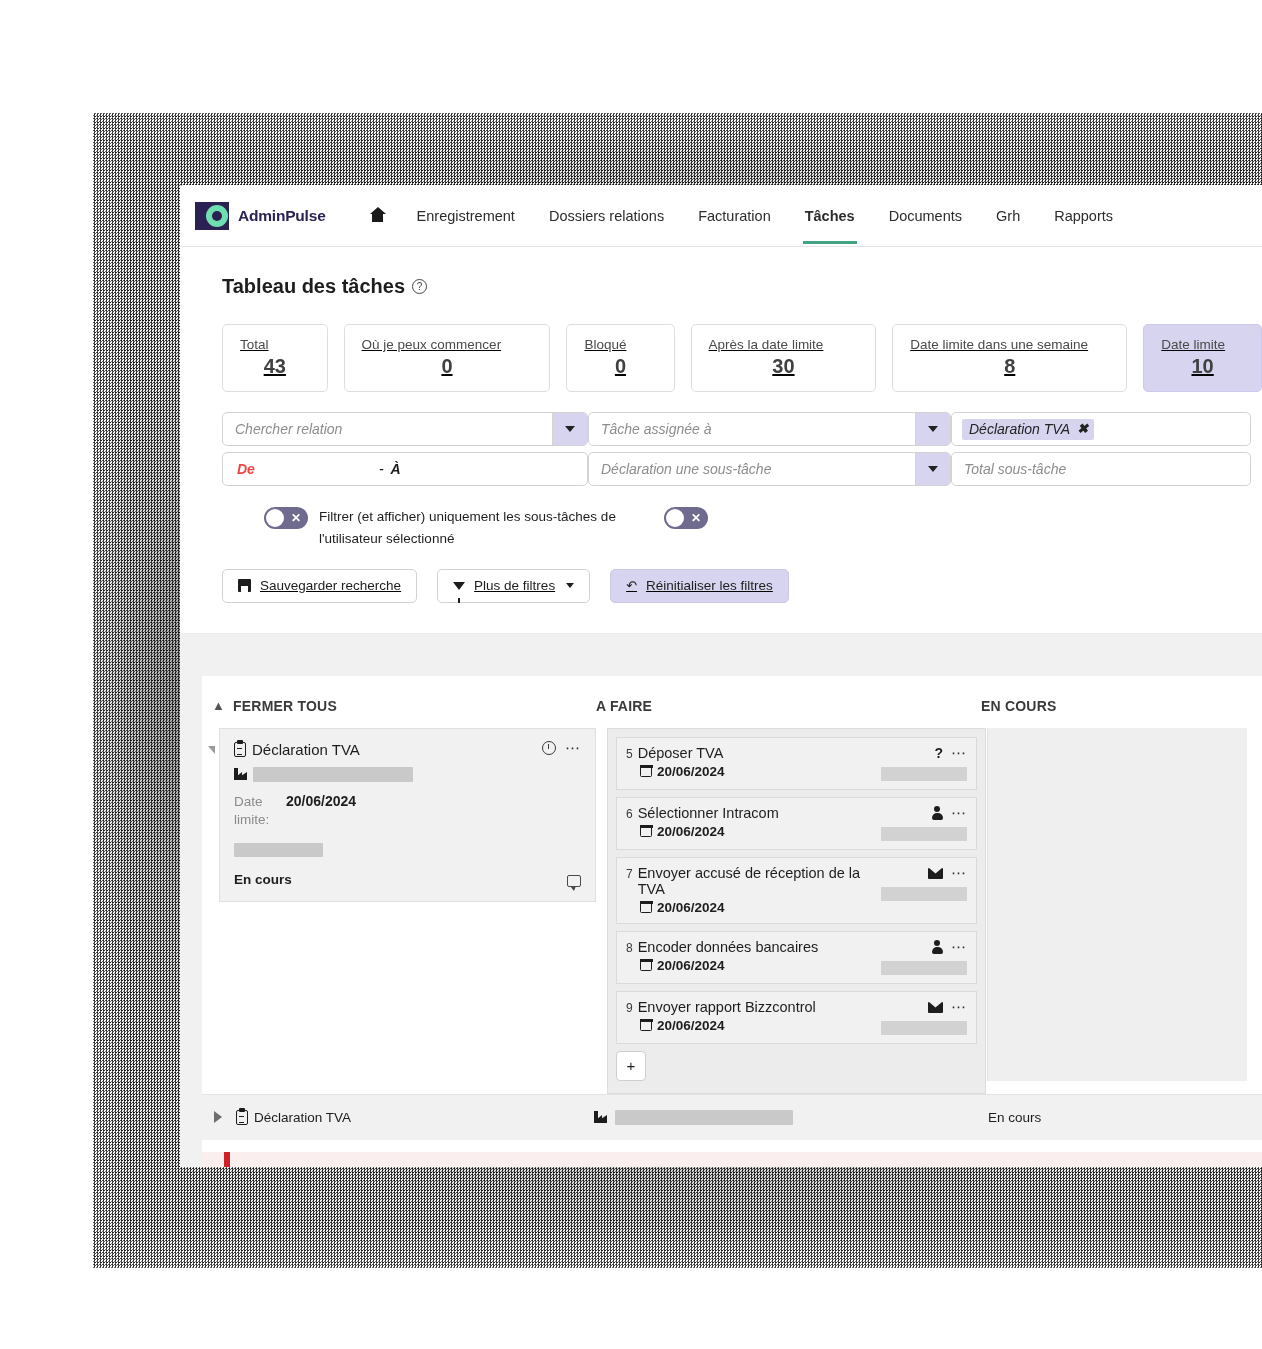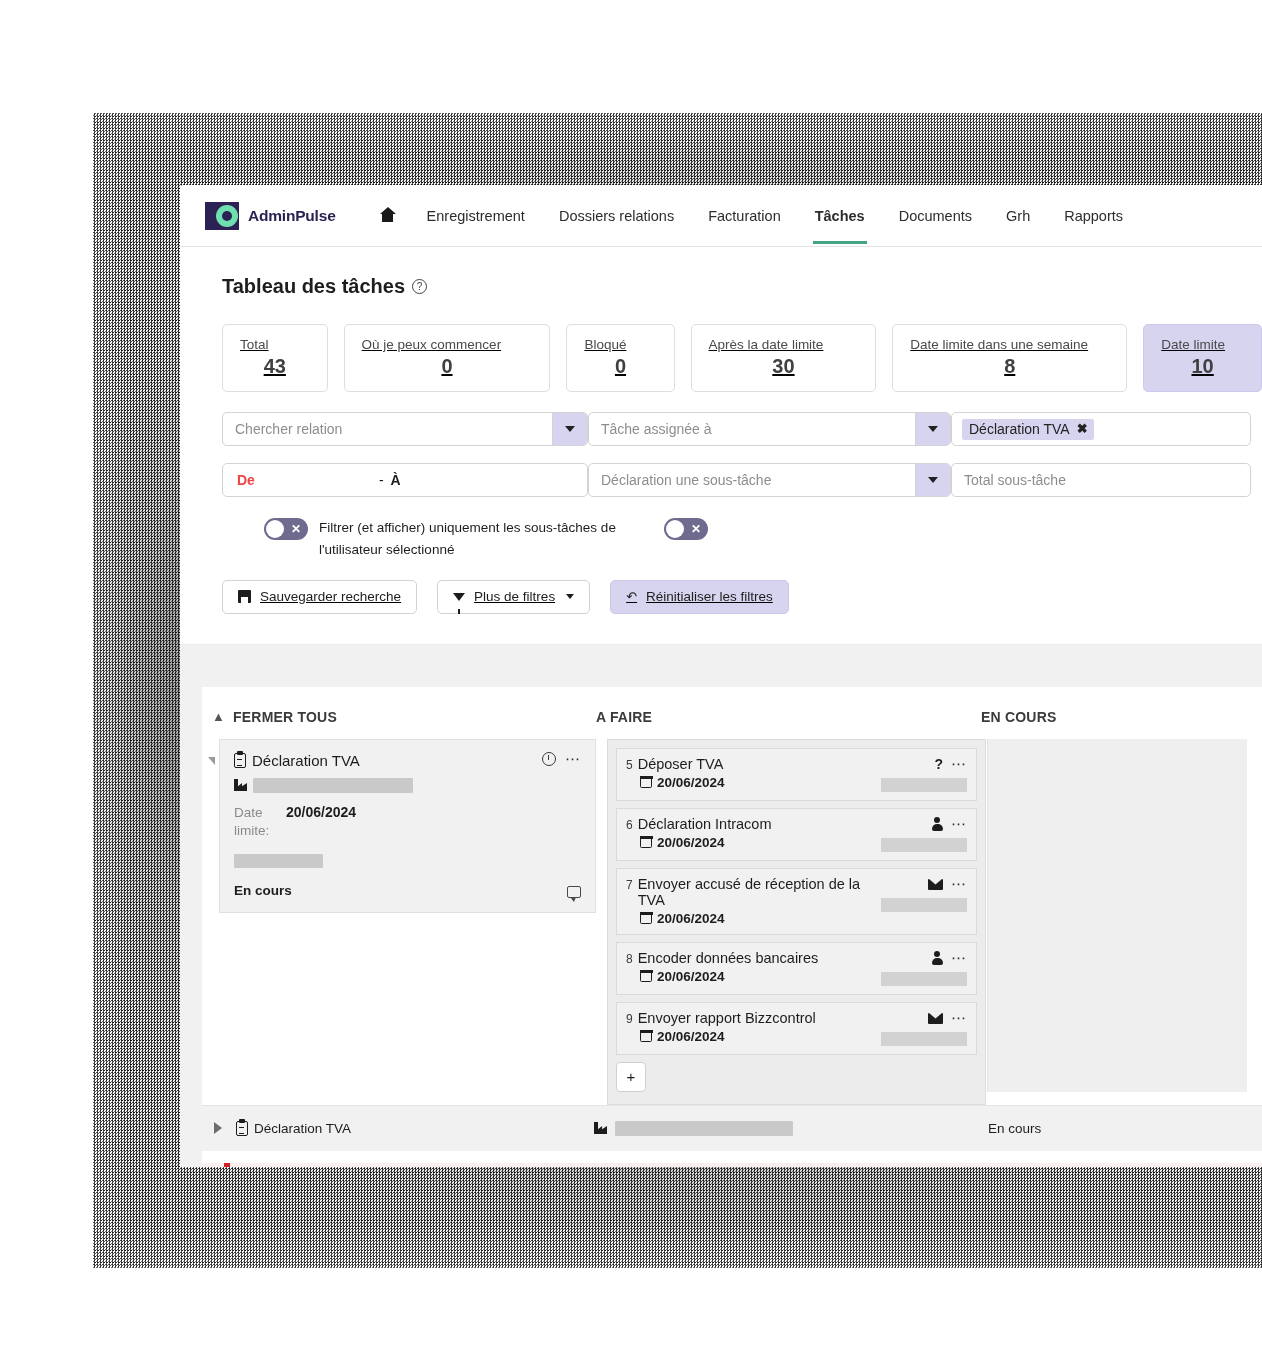--- a/index.html
+++ b/index.html
@@ -57,21 +57,21 @@
     overflow: hidden;
     border-top-left-radius: 4px;
   }
 
   
   #topnav {
     height: 62px;
     background: #ffffff;
     display: flex;
     align-items: center;
-    padding-left: 25px;
+    padding-left: 15px;
     border-bottom: 1px solid #e4e4e4;
     position: relative;
   }
   .logo-wrap { display: flex; align-items: center; gap: 9px; margin-right: 30px; }
   .logo-mark {
     width: 34px; height: 28px;
     background: #2b2153;
     position: relative;
     flex: none;
   }
@@ -157,21 +157,21 @@
   .stat-label { font-size: 13.5px; color: #4a4a4a; white-space: nowrap; margin-bottom: 3px; }
   .stat-value { font-size: 20px; font-weight: bold; color: #404040; text-align: center; }
   .s-total { width: 115px; }
   .s-start { width: 230px; }
   .s-block { width: 118px; }
   .s-over  { width: 206px; }
   .s-week  { width: 262px; }
   .s-cut   { width: 130px; overflow: hidden; }
 
   
-  .filter-row { display: flex; margin-bottom: 17px; }
+  .filter-row { display: flex; margin-bottom: 6px; font-style: italic; }
   .fld {
     height: 34px;
     border: 1px solid #d3d3d3;
     border-radius: 5px;
     background: #fff;
     display: flex; align-items: center;
     font-size: 14px; color: #8d8d8d;
     position: relative;
     overflow: hidden;
   }
@@ -615,21 +615,21 @@
                   <span class="dots">⋯</span>
                 </div>
                 <span class="sub-redact"></span>
               </div>
             </div>
 
             <div class="sub">
               <div class="sub-main">
                 <div class="sub-title">
                   <span class="sub-num">6</span>
-                  <span>Déclaration Intracom</span>
+                  <span>Sélectionner Intracom</span>
                 </div>
                 <div class="sub-date">
                   <span class="ic-cal"></span>
                   <span class="sub-date-txt">20/06/2024</span>
                 </div>
               </div>
               <div class="sub-right">
                 <div class="sub-icons">
                   <span class="ic-person"></span>
                   <span class="dots">⋯</span>

